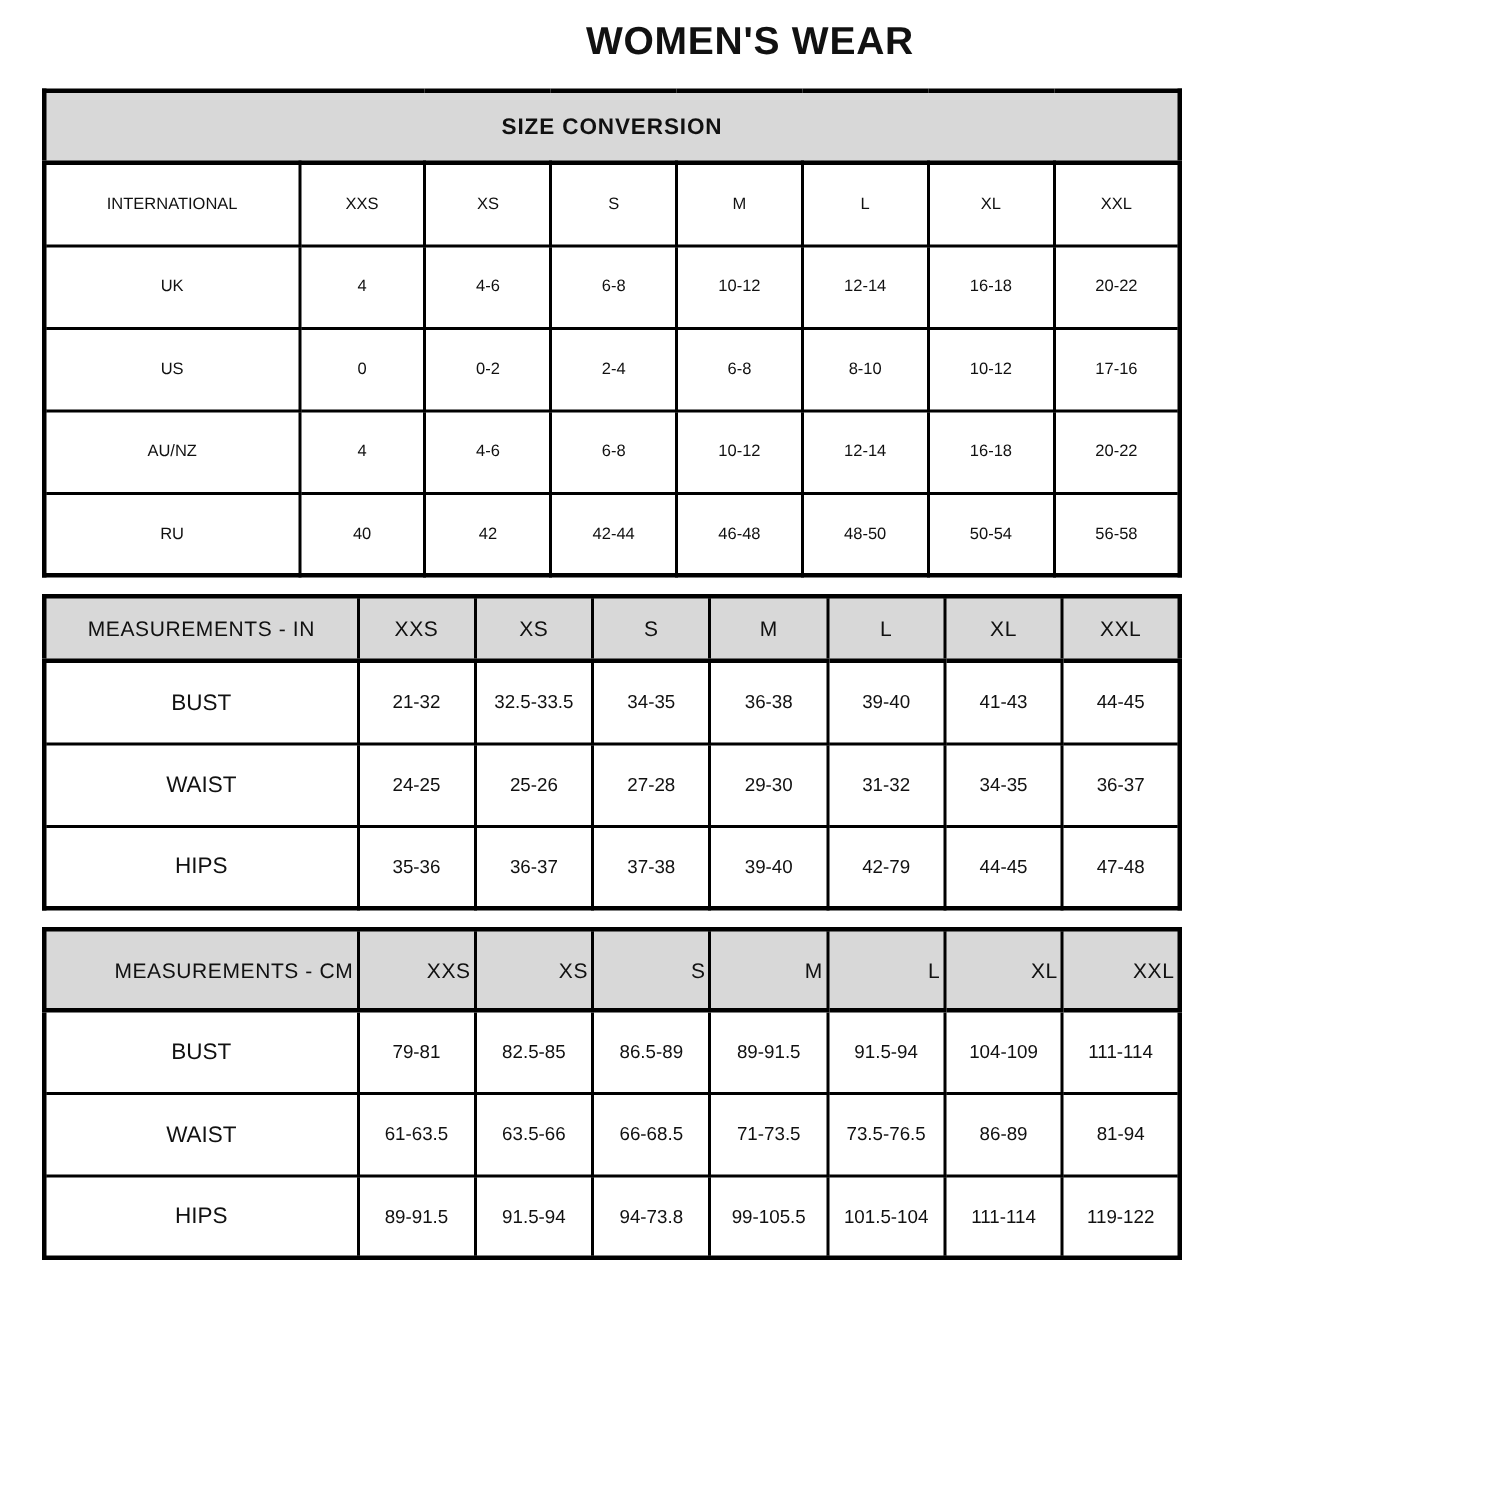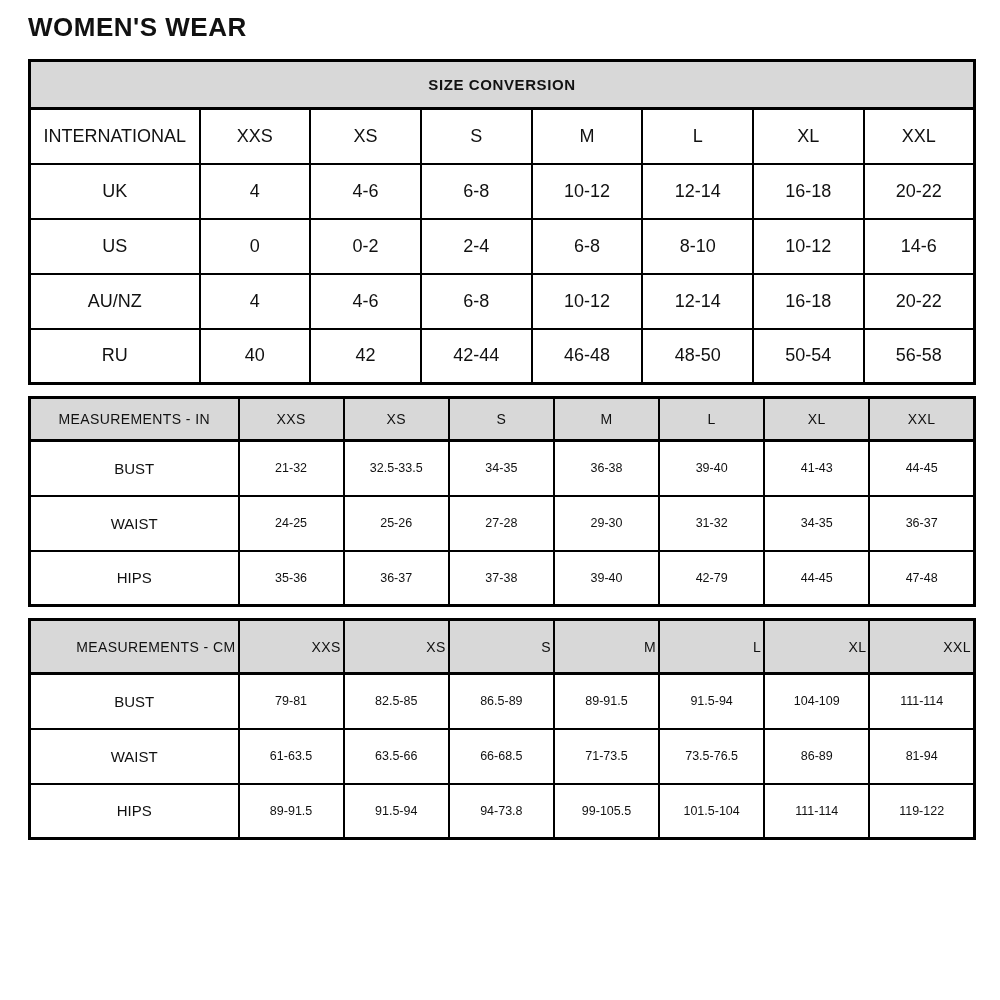--- a/index.html
+++ b/index.html
@@ -6,48 +6,48 @@
   html, body { margin: 0; padding: 0; }
   body {
     width: 1000px; height: 1000px;
     background: #ffffff;
     color: #111111;
     font-family: "Liberation Sans", sans-serif;
   }
   .page { padding: 12px 28px 0 28px; }
   .title {
     margin: 0 0 16px 0;
-    text-align: left;
+    text-align: center;
     font-size: 26px;
     font-weight: bold;
     letter-spacing: 0.5px;
     color: #111111;
   }
   table {
     border-collapse: collapse;
-    width: 948px;
+    width: 760px;
     table-layout: fixed;
     border: 3px solid #000000;
   }
   th, td {
     border: 2px solid #000000;
     text-align: center;
     vertical-align: middle;
     padding: 0 2px;
   }
   
   .t1 .banner-cell {
     background: #d8d8d8;
     height: 48px;
     font-size: 15px;
     font-weight: bold;
     letter-spacing: 0.6px;
     border-bottom: 3px solid #000000;
   }
-  .t1 td { height: 55px; font-size: 18px; font-weight: normal; }
+  .t1 td { height: 55px; font-size: 11px; font-weight: normal; }
   .t1 col.label-col { width: 170px; }
   
   .m-table { margin-top: 11px; }
   .m-table col.label-col { width: 209px; }
   .m-table th {
     background: #d8d8d8;
     font-size: 14px;
     font-weight: normal;
     letter-spacing: 0.4px;
     border-bottom: 3px solid #000000;
@@ -102,21 +102,21 @@
         <td>20-22</td>
       </tr>
       <tr>
         <td>US</td>
         <td>0</td>
         <td>0-2</td>
         <td>2-4</td>
         <td>6-8</td>
         <td>8-10</td>
         <td>10-12</td>
-        <td>14-6</td>
+        <td>17-16</td>
       </tr>
       <tr>
         <td>AU/NZ</td>
         <td>4</td>
         <td>4-6</td>
         <td>6-8</td>
         <td>10-12</td>
         <td>12-14</td>
         <td>16-18</td>
         <td>20-22</td>

